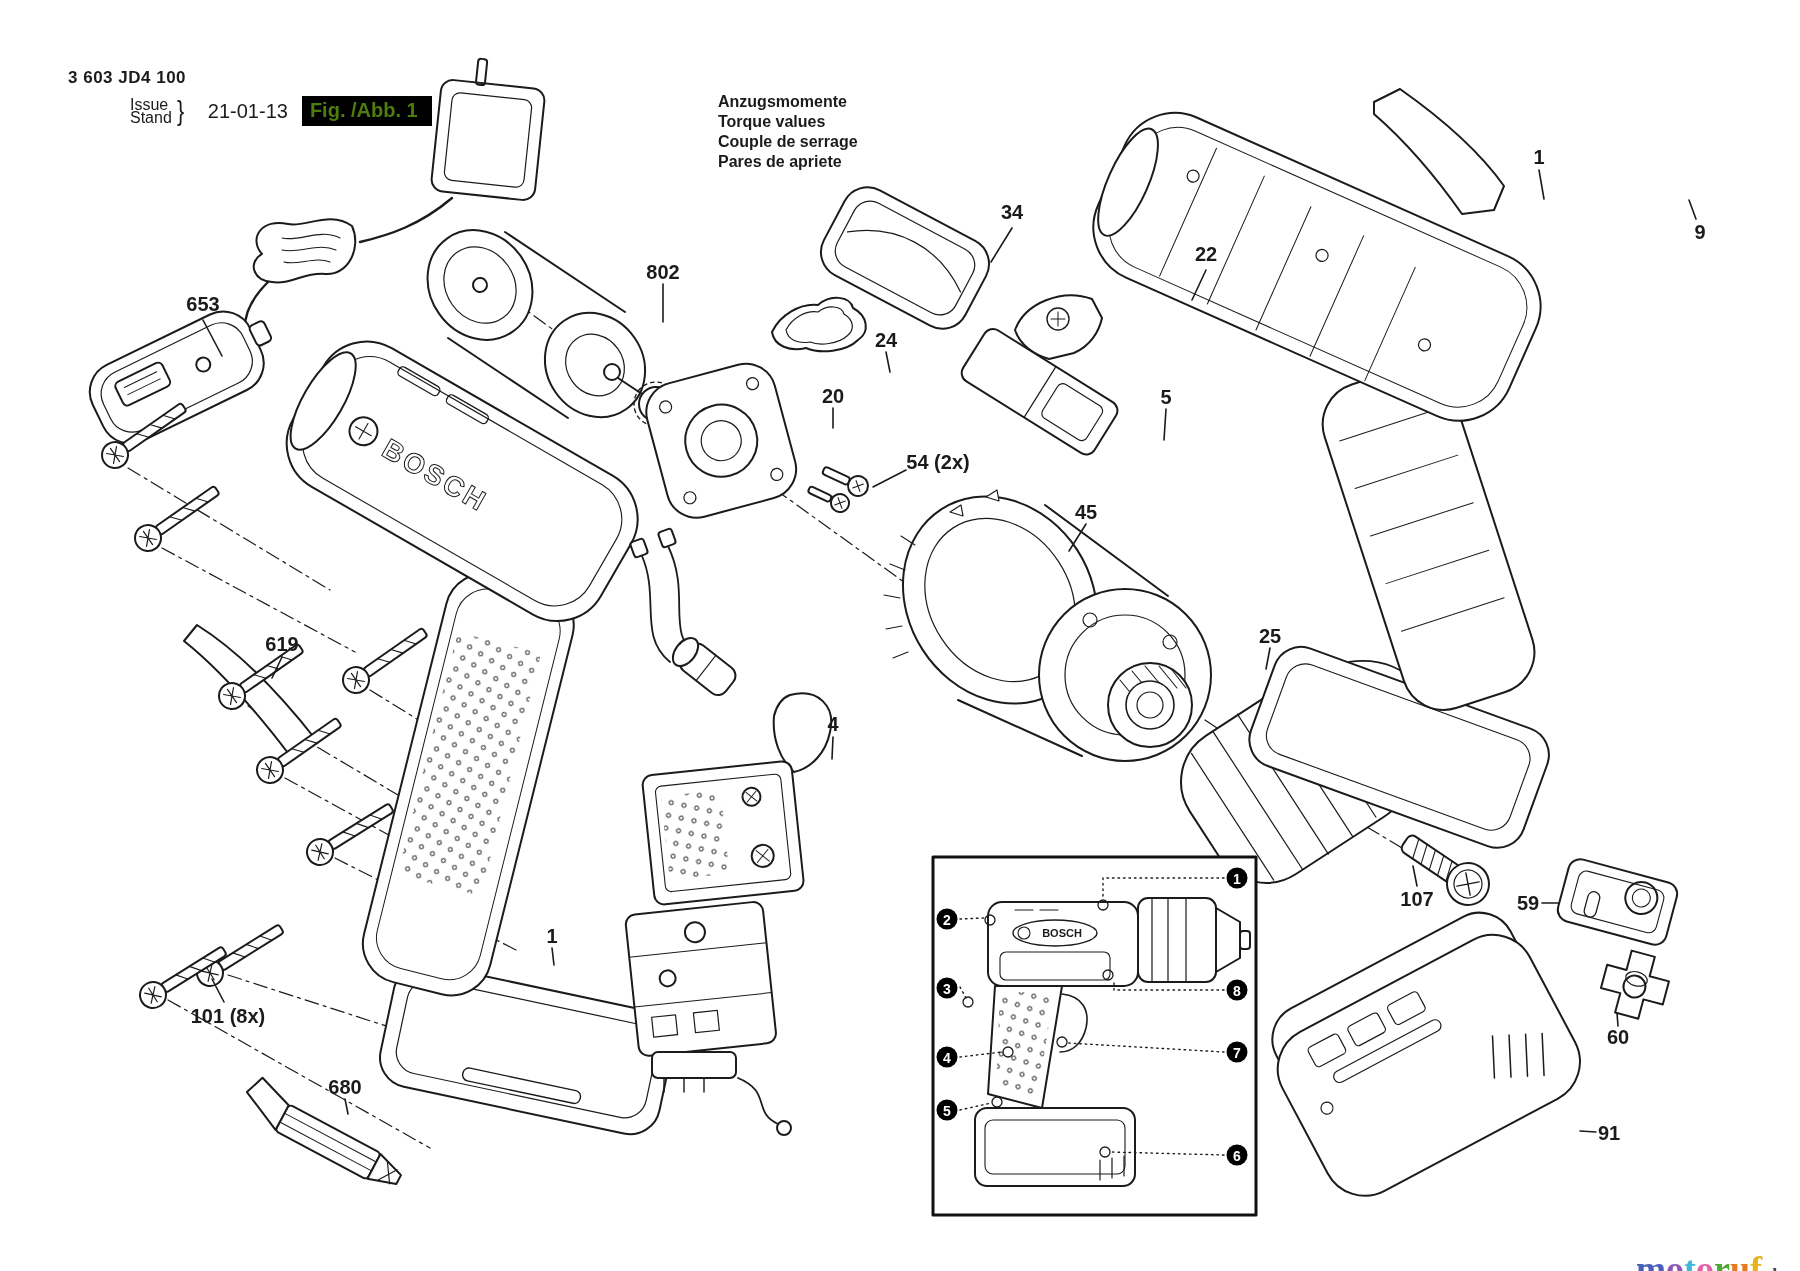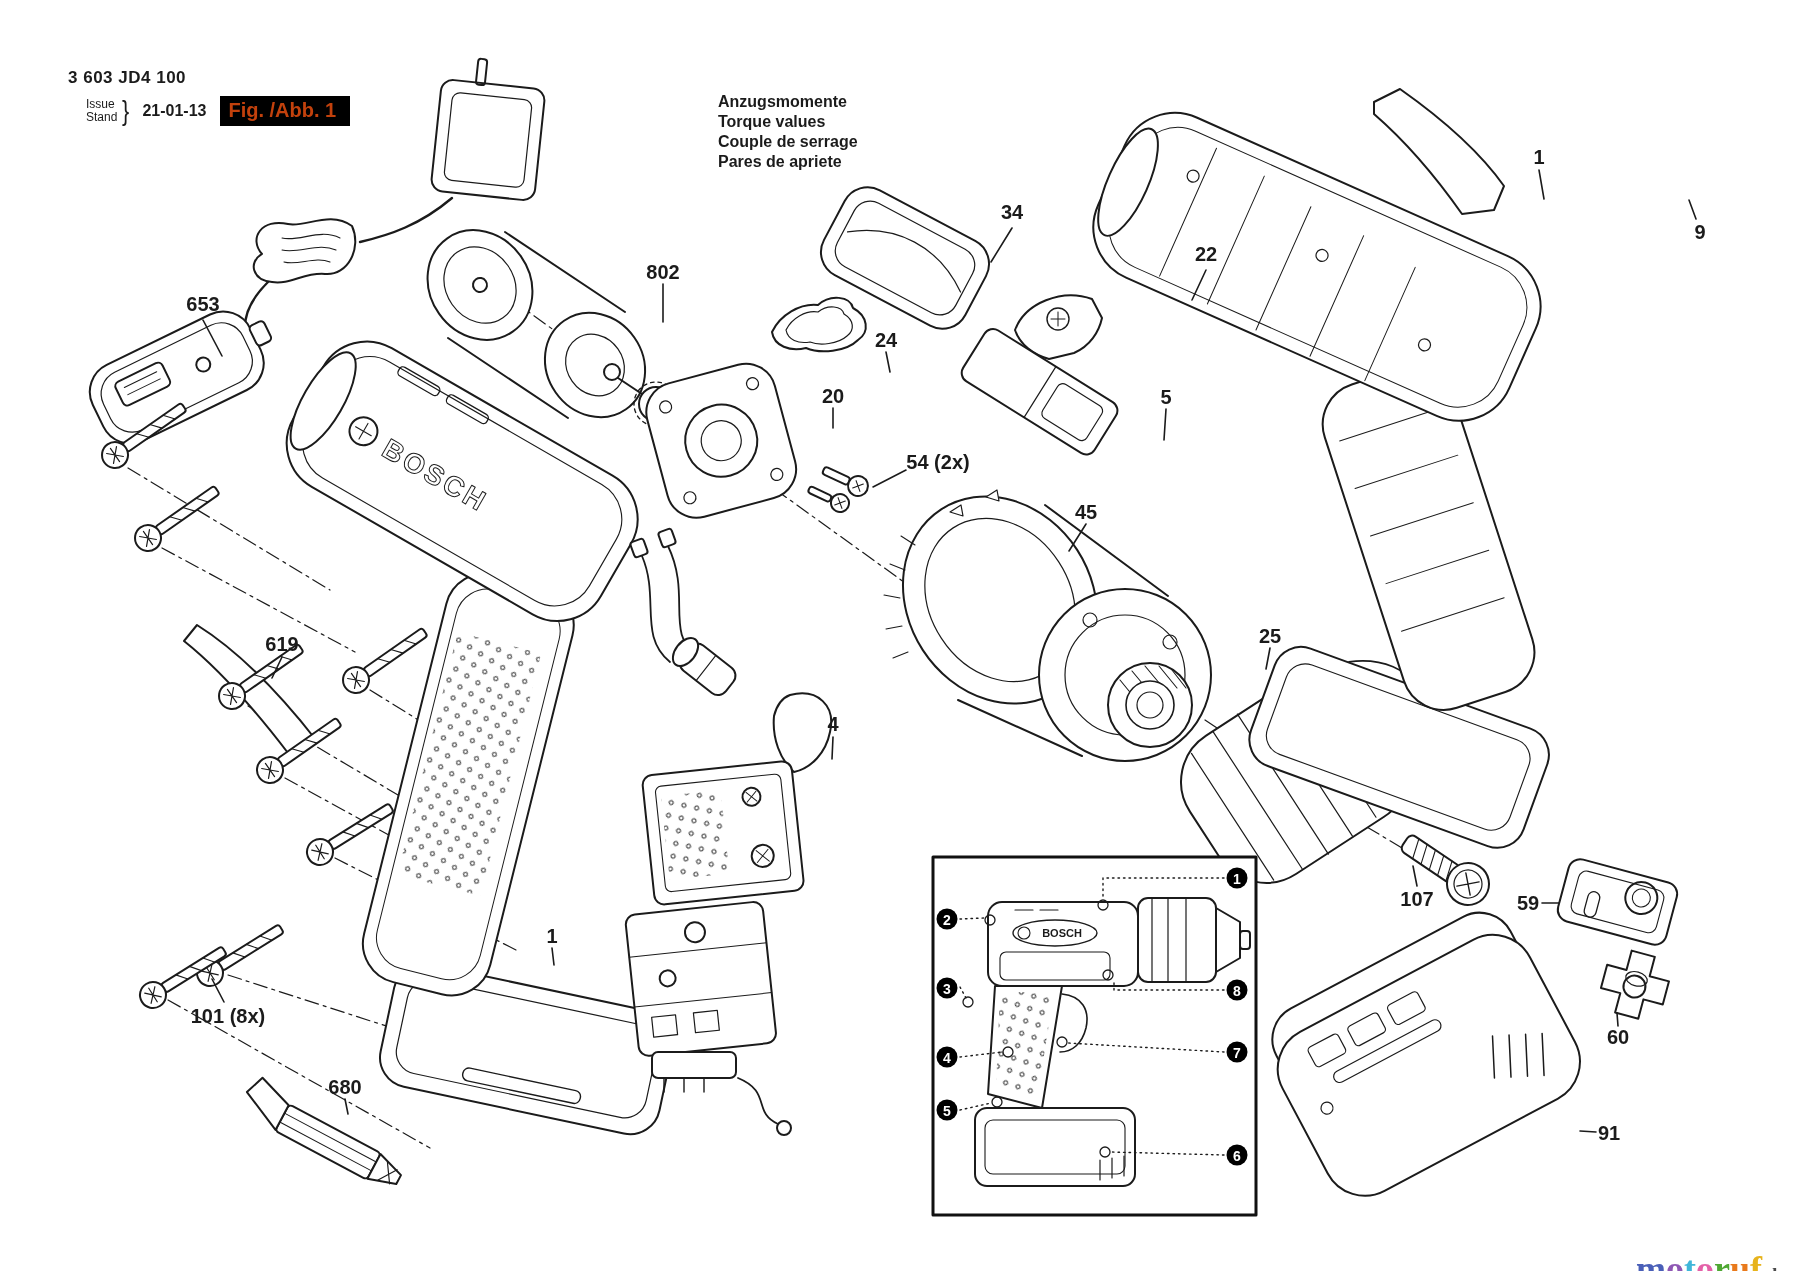--- a/index.html
+++ b/index.html
@@ -1,24 +1,24 @@
 <!DOCTYPE html>
 <html><head>
 <meta charset="utf-8">
 <style>
   html,body{margin:0;padding:0;background:#fff;}
   .canvas{position:relative;width:1800px;height:1271px;background:#ffffff;overflow:hidden;
           font-family:"Liberation Sans",sans-serif;color:#1b1b1b;}
   svg{position:absolute;left:0;top:0;}
   .hdr-part{position:absolute;left:68px;top:68px;font-size:17px;font-weight:bold;letter-spacing:.5px;}
   .hdr-row{position:absolute;left:86px;top:96px;display:flex;align-items:center;gap:4px;}
-  .issue-stack{display:flex;flex-direction:column;font-size:12px;line-height:13px;}
+  .issue-stack{display:flex;flex-direction:column;font-size:16px;line-height:13px;margin-left:44px;}
   .brace{font-size:27px;font-weight:normal;line-height:26px;transform:scaleX(.8);}
-  .hdr-date{font-size:16px;font-weight:bold;margin-left:8px;}
-  .fig-box{margin-left:10px;background:#000;color:#c2410c;font-size:20px;font-weight:bold;
+  .hdr-date{font-size:20px;font-weight:normal;margin-left:19px;}
+  .fig-box{margin-left:10px;background:#000;color:#4d7c0f;font-size:20px;font-weight:bold;
            padding:3px 14px 4px 8px;white-space:nowrap;}
   .torque{position:absolute;left:718px;top:92px;font-size:16px;font-weight:bold;line-height:20px;}
   .torque .t-grid{display:grid;grid-template-columns:84px auto;column-gap:4px;}
   .plabel{position:absolute;transform:translate(-50%,-50%);font-size:20px;font-weight:bold;white-space:nowrap;}
   .mods{position:absolute;left:83px;top:1134px;font-size:15px;line-height:19px;}
   .callout{position:absolute;width:21px;height:21px;border-radius:50%;background:#000;color:#fff;
            font-size:14px;font-weight:bold;display:flex;align-items:center;justify-content:center;
            transform:translate(-50%,-50%);}
   .logo{position:absolute;left:1636px;top:1222px;font-family:"Liberation Serif",serif;
         font-weight:bold;font-size:36px;line-height:38px;white-space:nowrap;margin-top:28px;}

